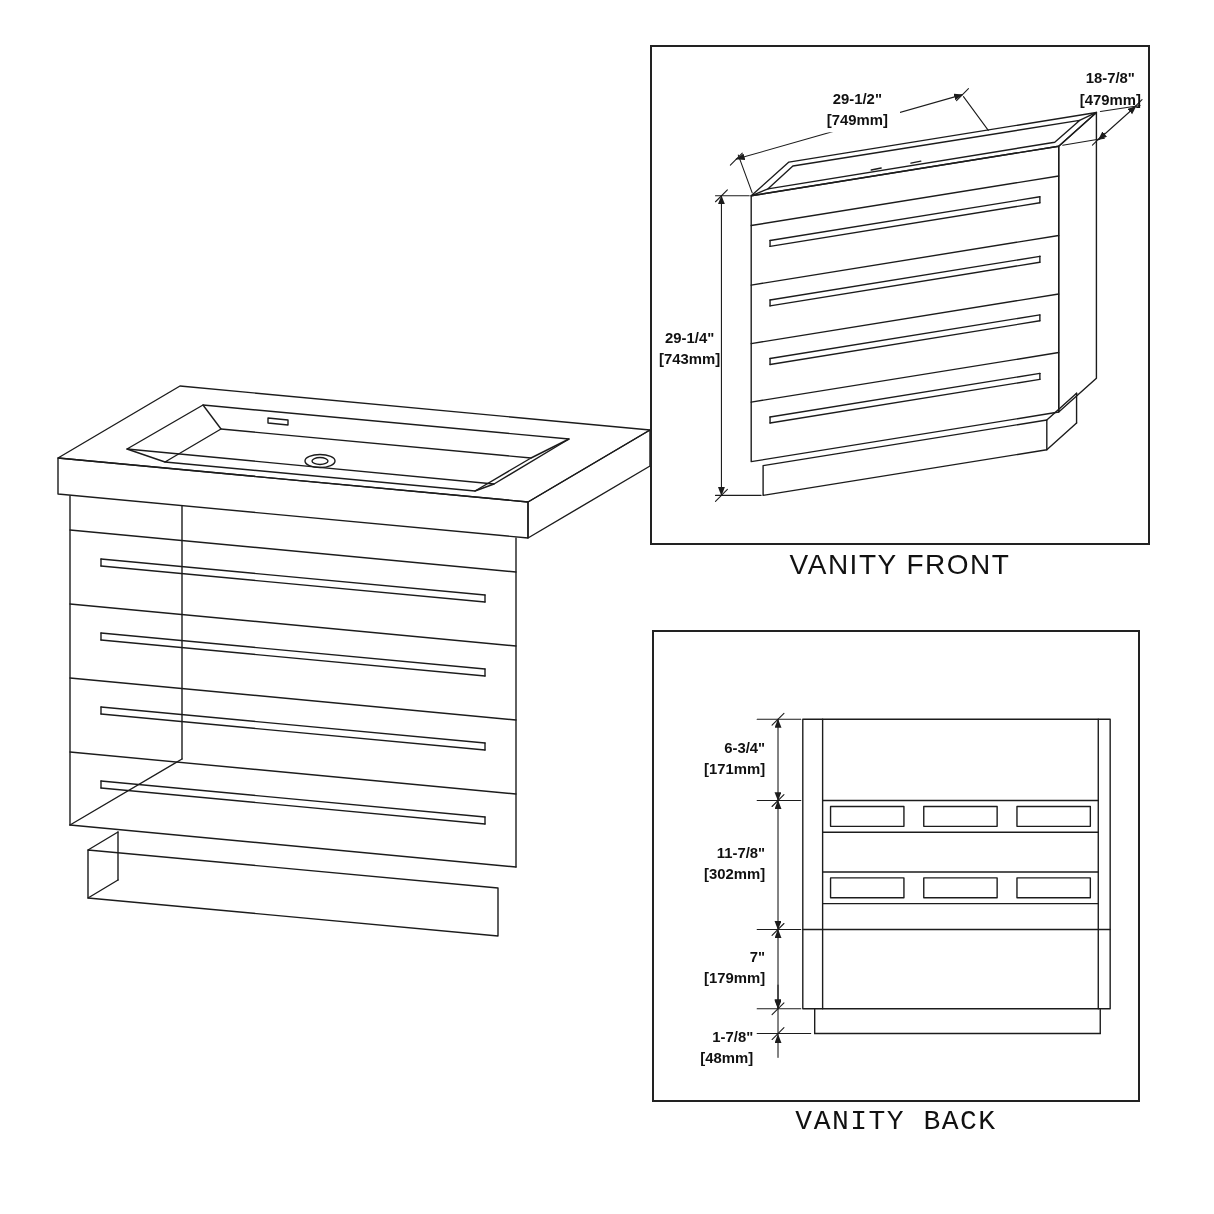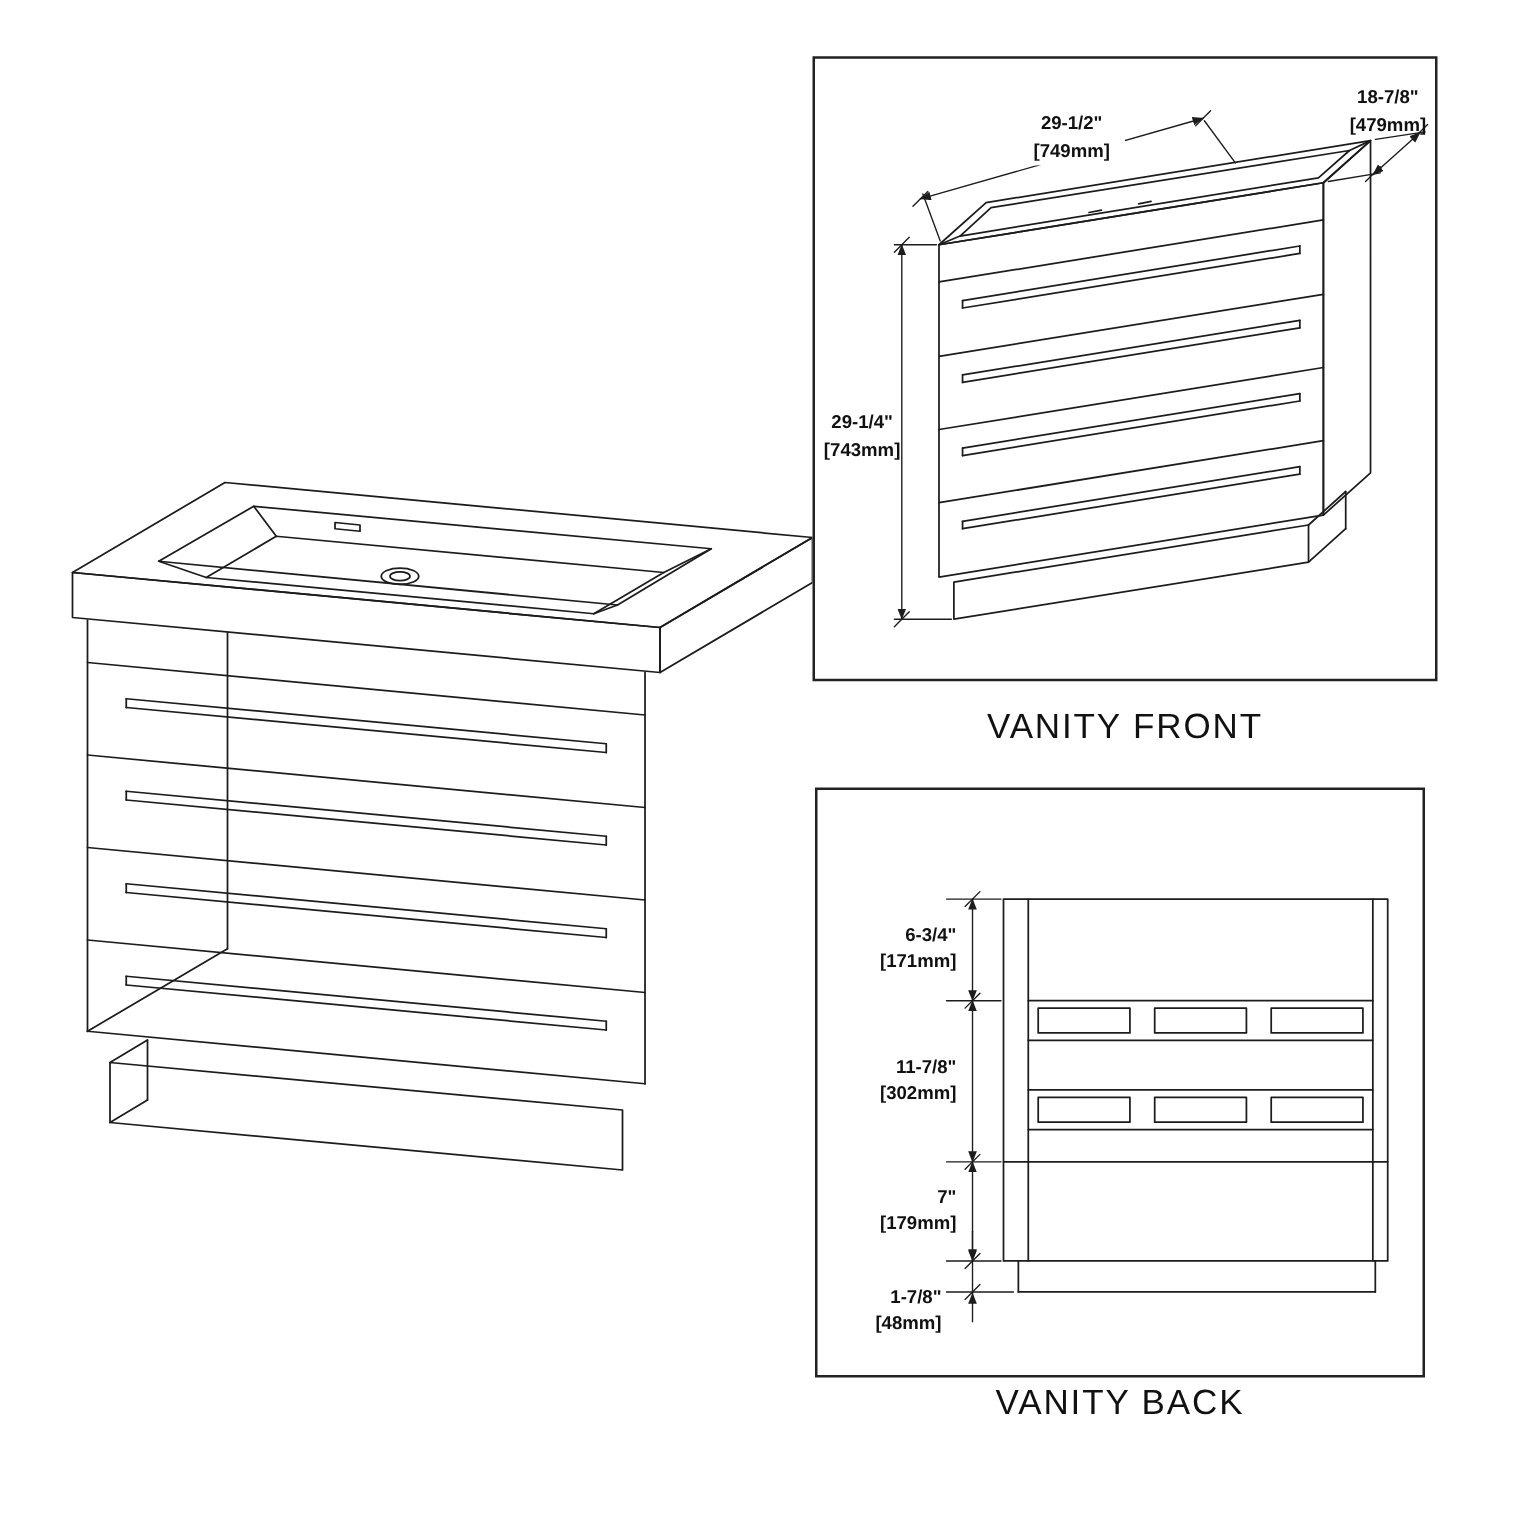--- a/index.html
+++ b/index.html
@@ -156,21 +156,21 @@
         <line class="thin" x1="414" y1="99" x2="456" y2="92"></line>
         <line class="thin" x1="452" y1="65" x2="492" y2="59"></line>
         <line class="thin" x1="450" y1="93.5" x2="488" y2="59.5" marker-start="url(#arrowF)" marker-end="url(#arrowF)"></line>
         <line class="thin" x1="444" y1="99" x2="456" y2="87"></line>
         <line class="thin" x1="482" y1="65" x2="494" y2="53"></line>
         <text class="dim" x="462" y="36" text-anchor="middle">18-7/8"</text>
         <text class="dim" x="462" y="58" text-anchor="middle">[479mm]</text>
       </g>
     </svg>
   </div>
-  <div class="caption" style="left:650px;top:549px;width:500px;margin-top:16px;">VANITY FRONT</div>
+  <div class="caption" style="left:650px;top:549px;width:500px;">VANITY FRONT</div>
 
   <div class="abs view-box" style="left:652px;top:630px;width:488px;height:472px;">
     <svg width="484" height="468" viewBox="0 0 488 472">
       <defs>
         <marker id="arrowB" markerWidth="10" markerHeight="8" refX="8.5" refY="3.5" orient="auto-start-reverse" markerUnits="userSpaceOnUse">
           <path d="M0,0 L9,3.5 L0,7 z" fill="#1c1c1c"></path>
         </marker>
       </defs>
 
       <g>
@@ -223,15 +223,15 @@
         <text class="dim" x="112" y="143" text-anchor="end">[171mm]</text>
         <text class="dim" x="112" y="228" text-anchor="end">11-7/8"</text>
         <text class="dim" x="112" y="249" text-anchor="end">[302mm]</text>
         <text class="dim" x="112" y="333" text-anchor="end">7"</text>
         <text class="dim" x="112" y="354" text-anchor="end">[179mm]</text>
         <text class="dim" x="100" y="414" text-anchor="end">1-7/8"</text>
         <text class="dim" x="100" y="435" text-anchor="end">[48mm]</text>
       </g>
     </svg>
   </div>
-  <div class="caption" style="left:652px;top:1106px;width:488px;">VANITY BACK</div>
+  <div class="caption" style="left:652px;top:1106px;width:488px;font-family:Liberation Mono, monospace;">VANITY BACK</div>
 
 </div>
 
 </body></html>

